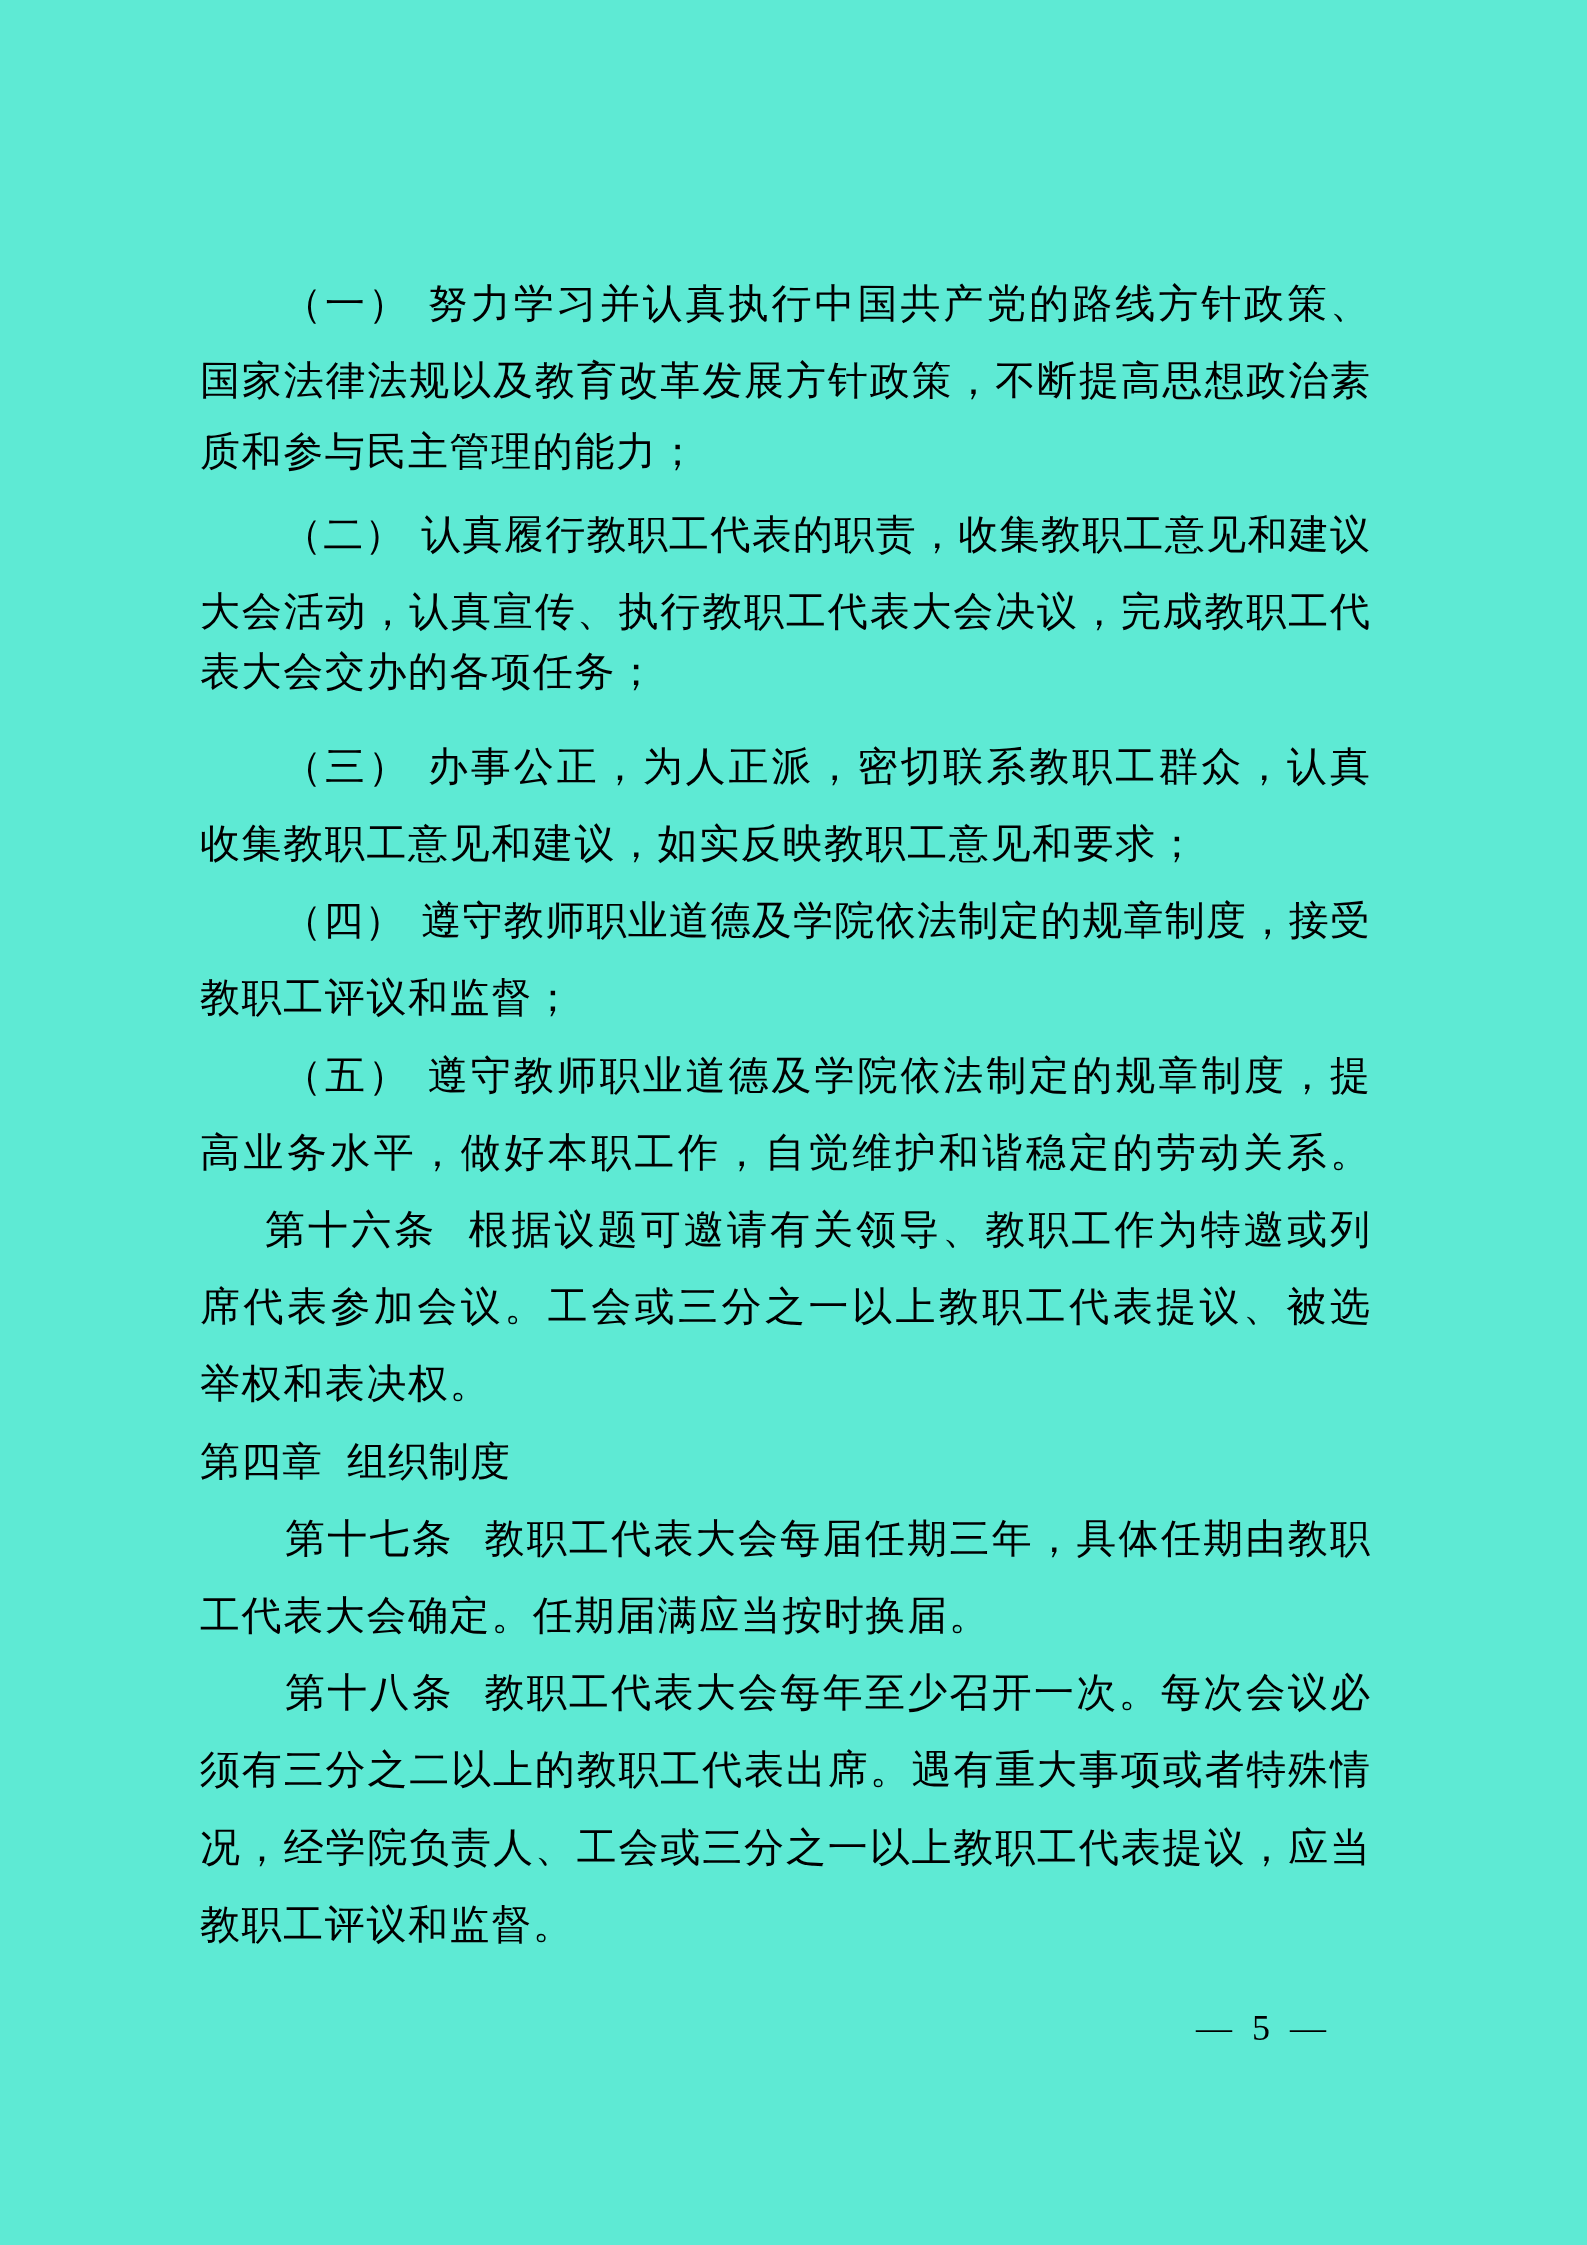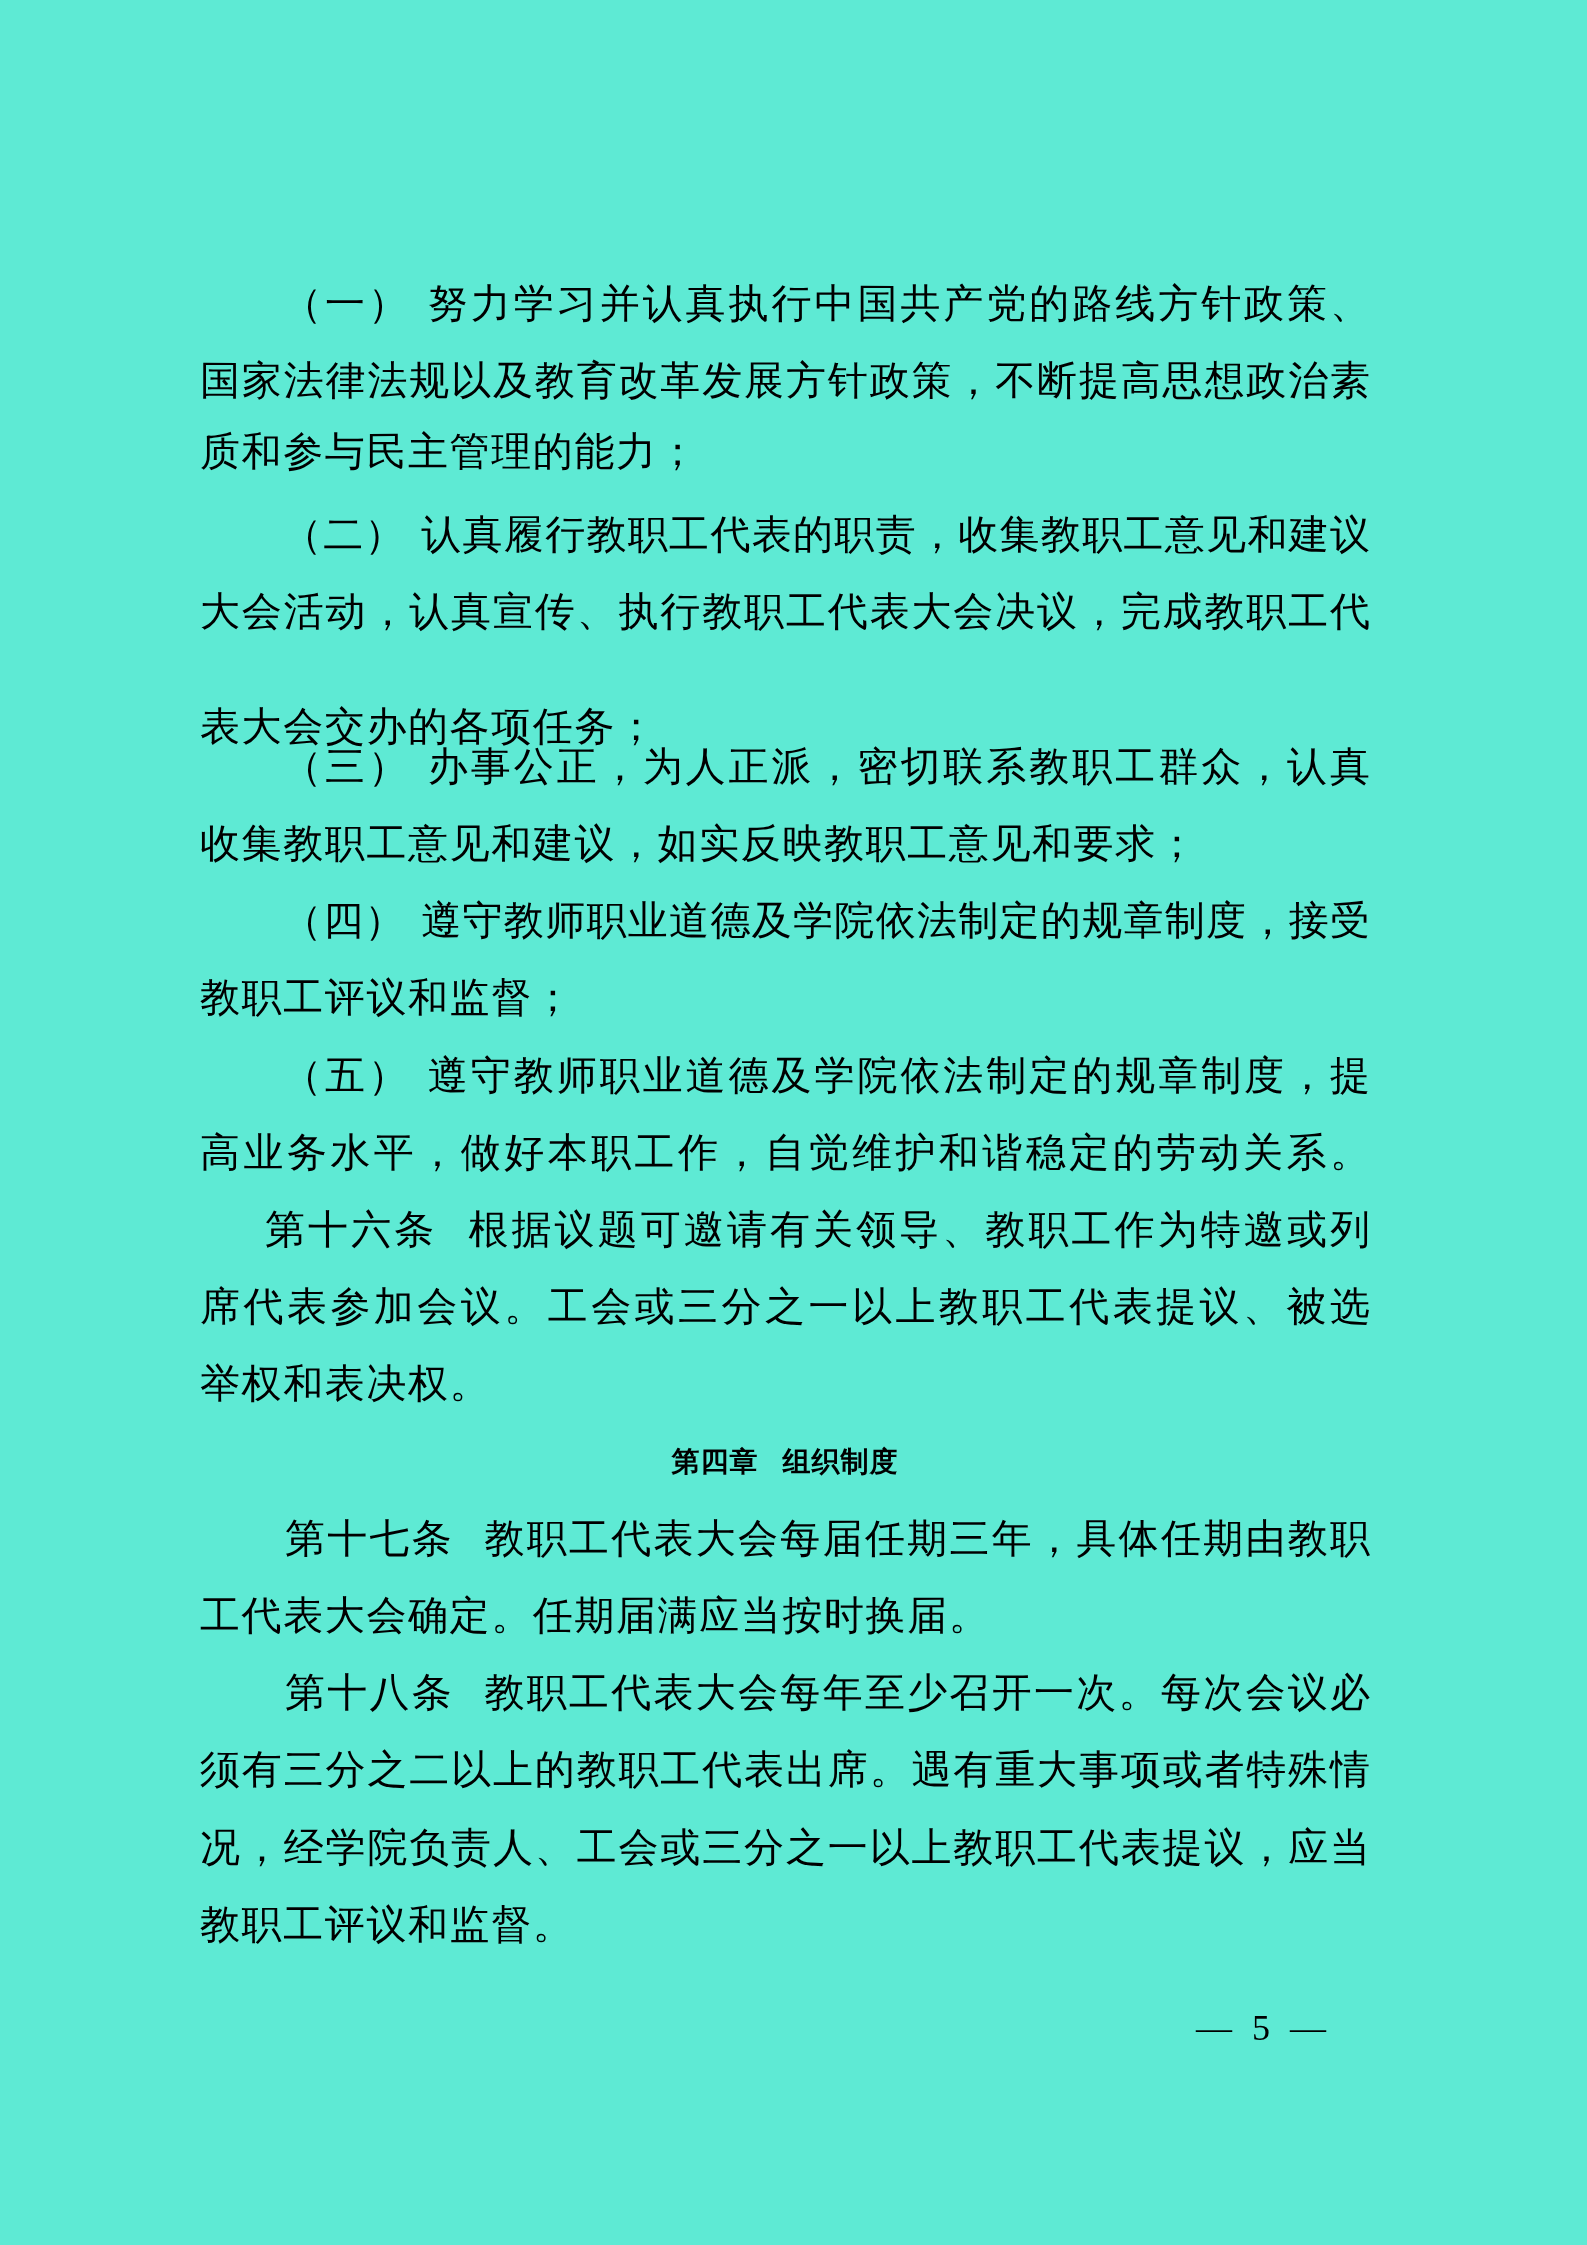--- a/index.html
+++ b/index.html
@@ -24,24 +24,24 @@
     .full { left: 200px; width: 1170px; }
     .indent-list { left: 282px; width: 1088px; }
     .indent-art16 { left: 265px; width: 1105px; }
     .indent-art { left: 285px; width: 1085px; }
     .gap-s { display: inline-block; width: 14px; }
     .gap-l { display: inline-block; width: 28px; }
     .heading {
       position: absolute;
       left: 200px; width: 1170px;
       height: 77px; line-height: 77px;
-      text-align: center;
+      text-align: left;
       font-family: "DejaVu Sans", sans-serif;
-      font-weight: 700;
-      font-size: 28px;
+      font-weight: 400;
+      font-size: 40px;
       letter-spacing: 1px;
     }
     .heading .gap-h { display: inline-block; width: 24px; }
     .footer {
       position: absolute;
       left: 1196px; top: 2008px;
       height: 40px; line-height: 40px;
       display: flex; align-items: center; gap: 20px;
       font-family: "Liberation Serif", serif;
       font-size: 36px;
@@ -58,21 +58,21 @@
     </div>
     <div class="ln just full" style="top:341.7px">国家法律法规以及教育改革发展方针政策，不断提高思想政治素</div>
     <div class="ln rag full" style="top:413px">质和参与民主管理的能力；</div>
   </div>
 
   <div>
     <div class="ln just indent-list" style="top:496.1px">
       <span>（二）</span><span class="gap-s"></span><span>认真履行教职工代表的职责，收集教职工意见和建议</span>
     </div>
     <div class="ln just full" style="top:573.3px">大会活动，认真宣传、执行教职工代表大会决议，完成教职工代</div>
-    <div class="ln rag full" style="top:688px">表大会交办的各项任务；</div>
+    <div class="ln rag full" style="top:633px">表大会交办的各项任务；</div>
   </div>
 
   <div>
     <div class="ln just indent-list" style="top:727.7px">
       <span>（三）</span><span class="gap-s"></span><span>办事公正，为人正派，密切联系教职工群众，认真</span>
     </div>
     <div class="ln rag full" style="top:804.9px">收集教职工意见和建议，如实反映教职工意见和要求；</div>
   </div>
 
   <div>

